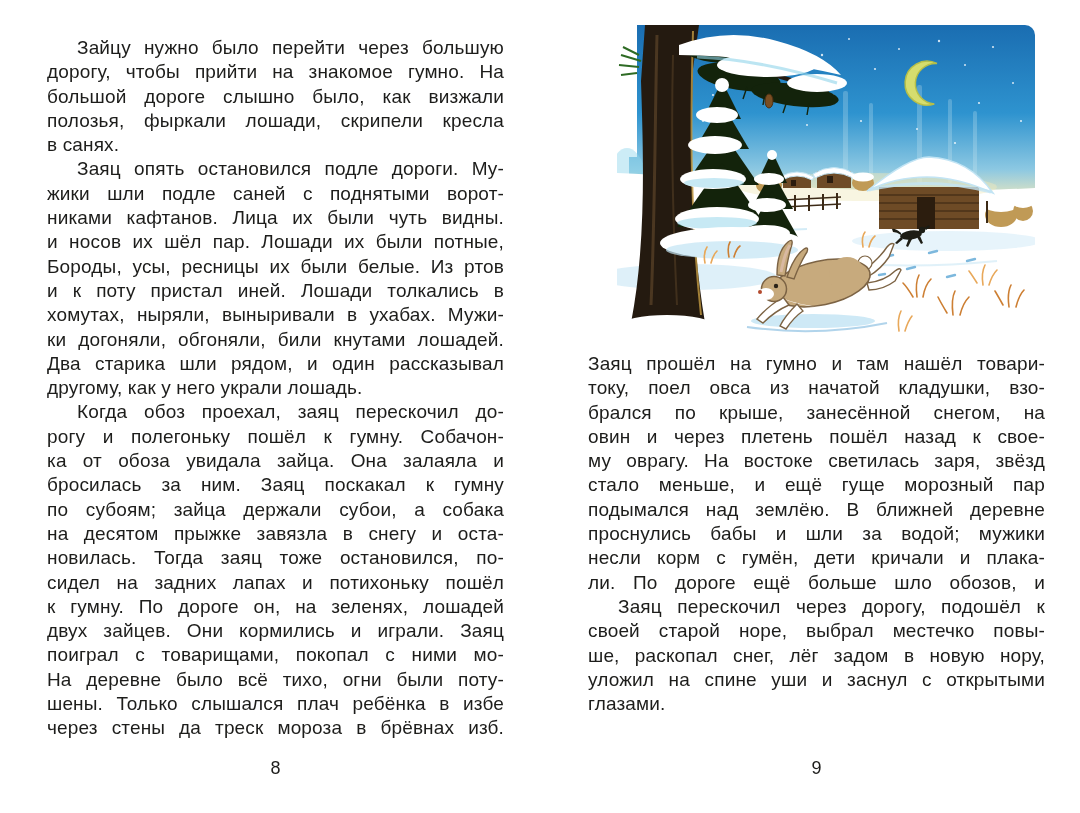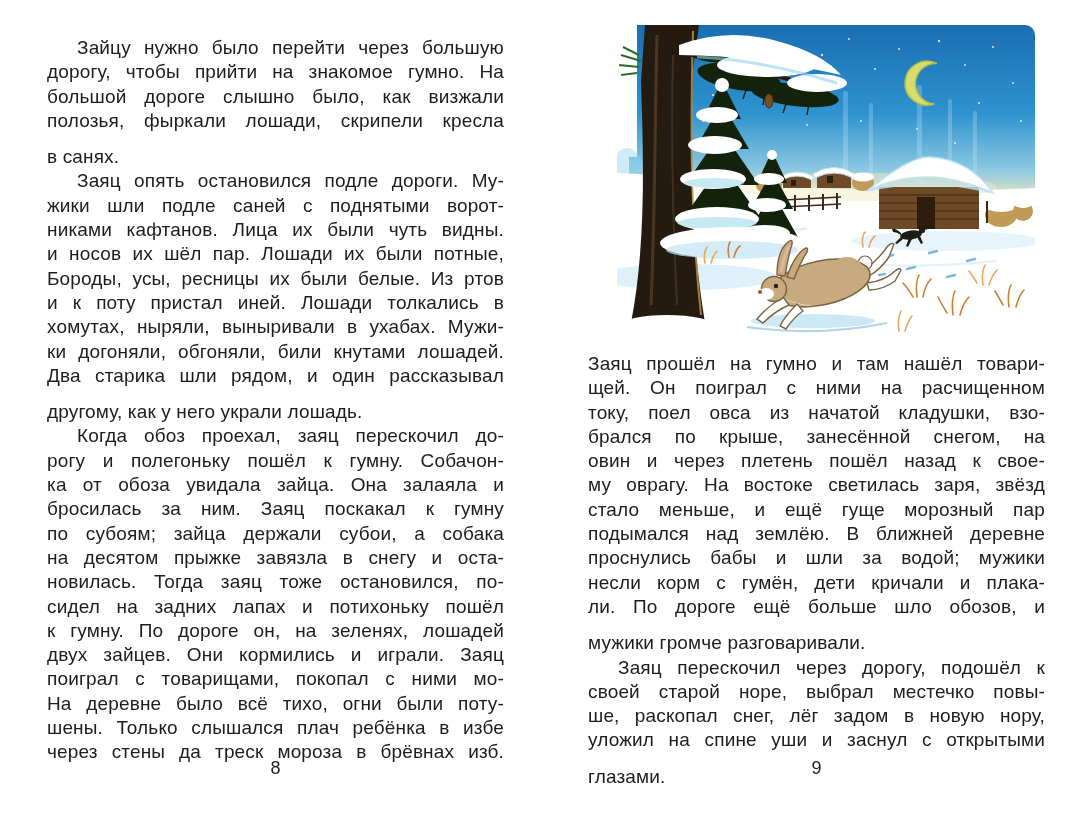--- a/index.html
+++ b/index.html
@@ -3,21 +3,21 @@
 <meta charset="utf-8">
 <style>
   html,body{margin:0;padding:0;}
   body{width:1080px;height:813px;background:#fff;overflow:hidden;}
   .spread{position:relative;width:1060px;height:813px;background:var(--paper,#ffffff);
           font-family:"Liberation Sans", sans-serif;color:var(--ink,#1d1d1b);}
   .text-col{position:absolute;width:457px;font-size:19px;line-height:24.3px;letter-spacing:.15px;}
   .text-col-left{left:47px;top:36px;}
   .text-col-right{left:588px;top:352px;}
   .line{text-align:justify;text-align-last:justify;white-space:normal;}
-  .line.last{text-align-last:left;margin-top:12px;}
+  .line.last{text-align-last:left;}
   .line.indent{text-indent:30px;}
   .pagenum{position:absolute;width:457px;top:758px;text-align:center;font-size:18px;color:var(--ink,#1d1d1b);}
   .pagenum-left{left:47px;}
   .pagenum-right{left:588px;}
   .illo{position:absolute;left:617px;top:25px;width:418px;height:312px;border-radius:10px;overflow:hidden;}
   svg{display:block;}
 </style>
 </head>
 <body>
 
@@ -277,31 +277,29 @@
           <path d="M88,238 q-2,-10 2,-16 M94,238 q2,-8 6,-12" style="stroke:var(--grass-light,#e8a85a)"></path>
           <path d="M112,232 q-2,-10 1,-15 M117,232 q2,-8 6,-11"></path>
           <path d="M246,222 q-2,-10 2,-15 M252,222 q2,-8 6,-11" style="stroke:var(--grass-light,#e8a85a)"></path>
         </g>
       </svg>
     </div>
 
     <div class="text-col text-col-right">
         <div>
           <div class="line">Заяц прошёл на гумно и там нашёл товари-</div>
-          <div class="line">щей. Он поиграл с ними на расчищенном</div>
           <div class="line">току, поел овса из начатой кладушки, взо-</div>
           <div class="line">брался по крыше, занесённой снегом, на</div>
           <div class="line">овин и через плетень пошёл назад к свое-</div>
           <div class="line">му оврагу. На востоке светилась заря, звёзд</div>
           <div class="line">стало меньше, и ещё гуще морозный пар</div>
           <div class="line">подымался над землёю. В ближней деревне</div>
           <div class="line">проснулись бабы и шли за водой; мужики</div>
           <div class="line">несли корм с гумён, дети кричали и плака-</div>
           <div class="line">ли. По дороге ещё больше шло обозов, и</div>
-          <div class="line last">мужики громче разговаривали.</div>
         </div>
         <div>
           <div class="line indent">Заяц перескочил через дорогу, подошёл к</div>
           <div class="line">своей старой норе, выбрал местечко повы-</div>
           <div class="line">ше, раскопал снег, лёг задом в новую нору,</div>
           <div class="line">уложил на спине уши и заснул с открытыми</div>
           <div class="line last">глазами.</div>
         </div>
       </div>
     <div class="pagenum pagenum-right">9</div>

